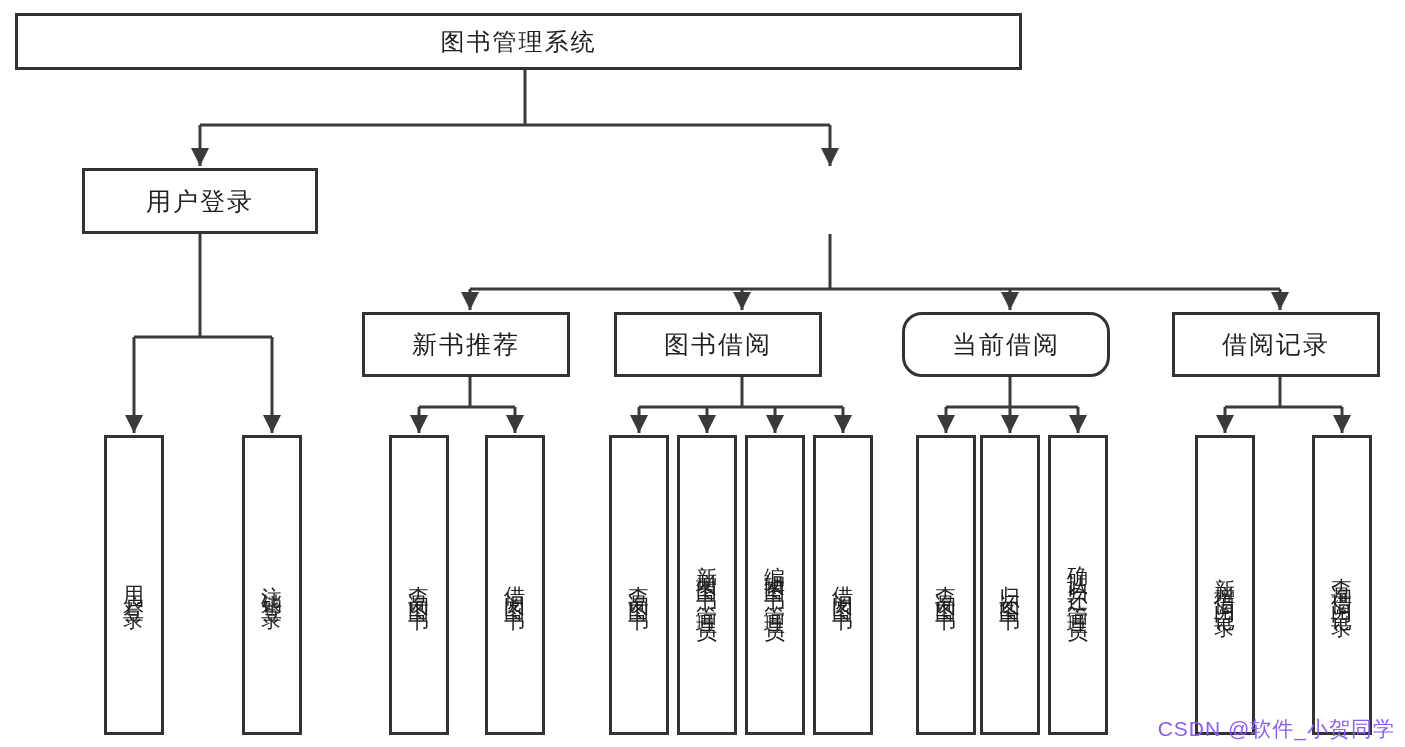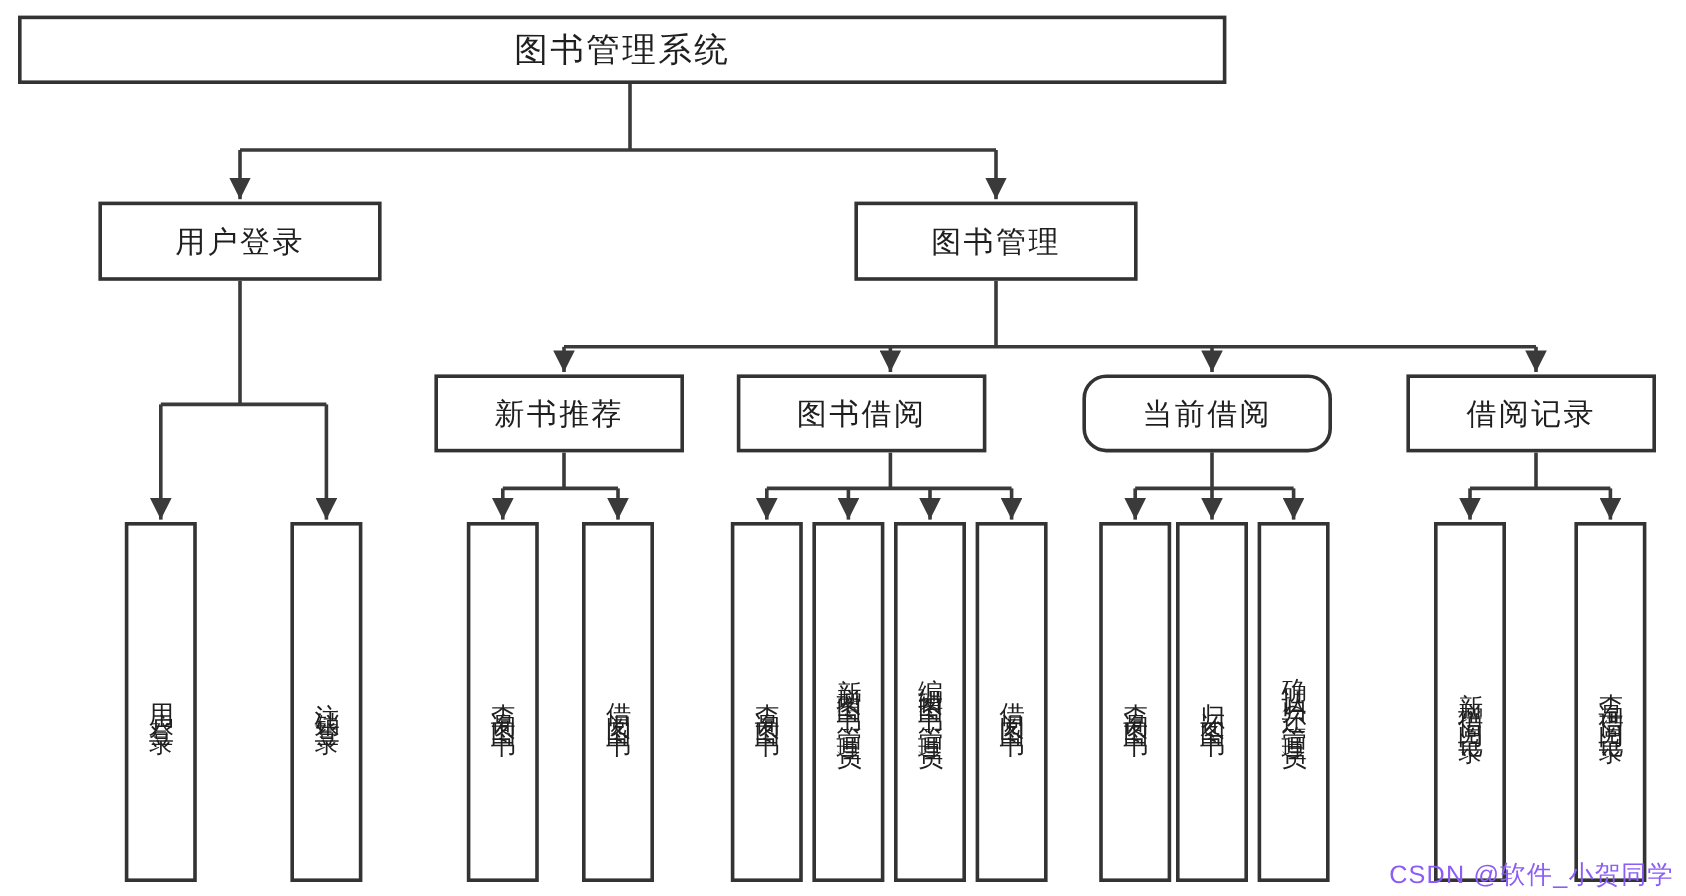--- a/index.html
+++ b/index.html
@@ -32,21 +32,21 @@
     box-sizing: border-box;
     border: 3px solid #333333;
     background: #ffffff;
     display: flex;
     align-items: center;
     justify-content: center;
     text-align: center;
   }
   .root {
     left: 15px; top: 13px; width: 1007px; height: 57px;
-    font-size: 28px;
+    font-size: 24px;
   }
   .l2 {
     top: 168px; width: 236px; height: 66px;
     font-size: 25px;
   }
   .l3 {
     top: 312px; width: 208px; height: 65px;
     font-size: 25px;
     text-align: center;
   }
@@ -124,23 +124,20 @@
     <path class="w" marker-end="url(#ah)" d="M1342 407 V433"></path>
   </svg>
 
   <div class="node root hbox">
     <span>图书管理系统</span>
   </div>
 
   <div class="node l2 hbox" style="left:82px;">
     <span>用户登录</span>
   </div>
-  <div class="node l2 hbox" style="left:712px;">
-    <span>图书管理</span>
-  </div>
 
   <div class="node l3 hbox" style="left:362px;">
     <span>新书推荐</span>
   </div>
   <div class="node l3 hbox" style="left:600px;margin-left:14px;">
     <span>图书借阅</span>
   </div>
   <div class="node l3 hbox" style="left:902px;border-radius:20px;">
     <span>当前借阅</span>
   </div>

